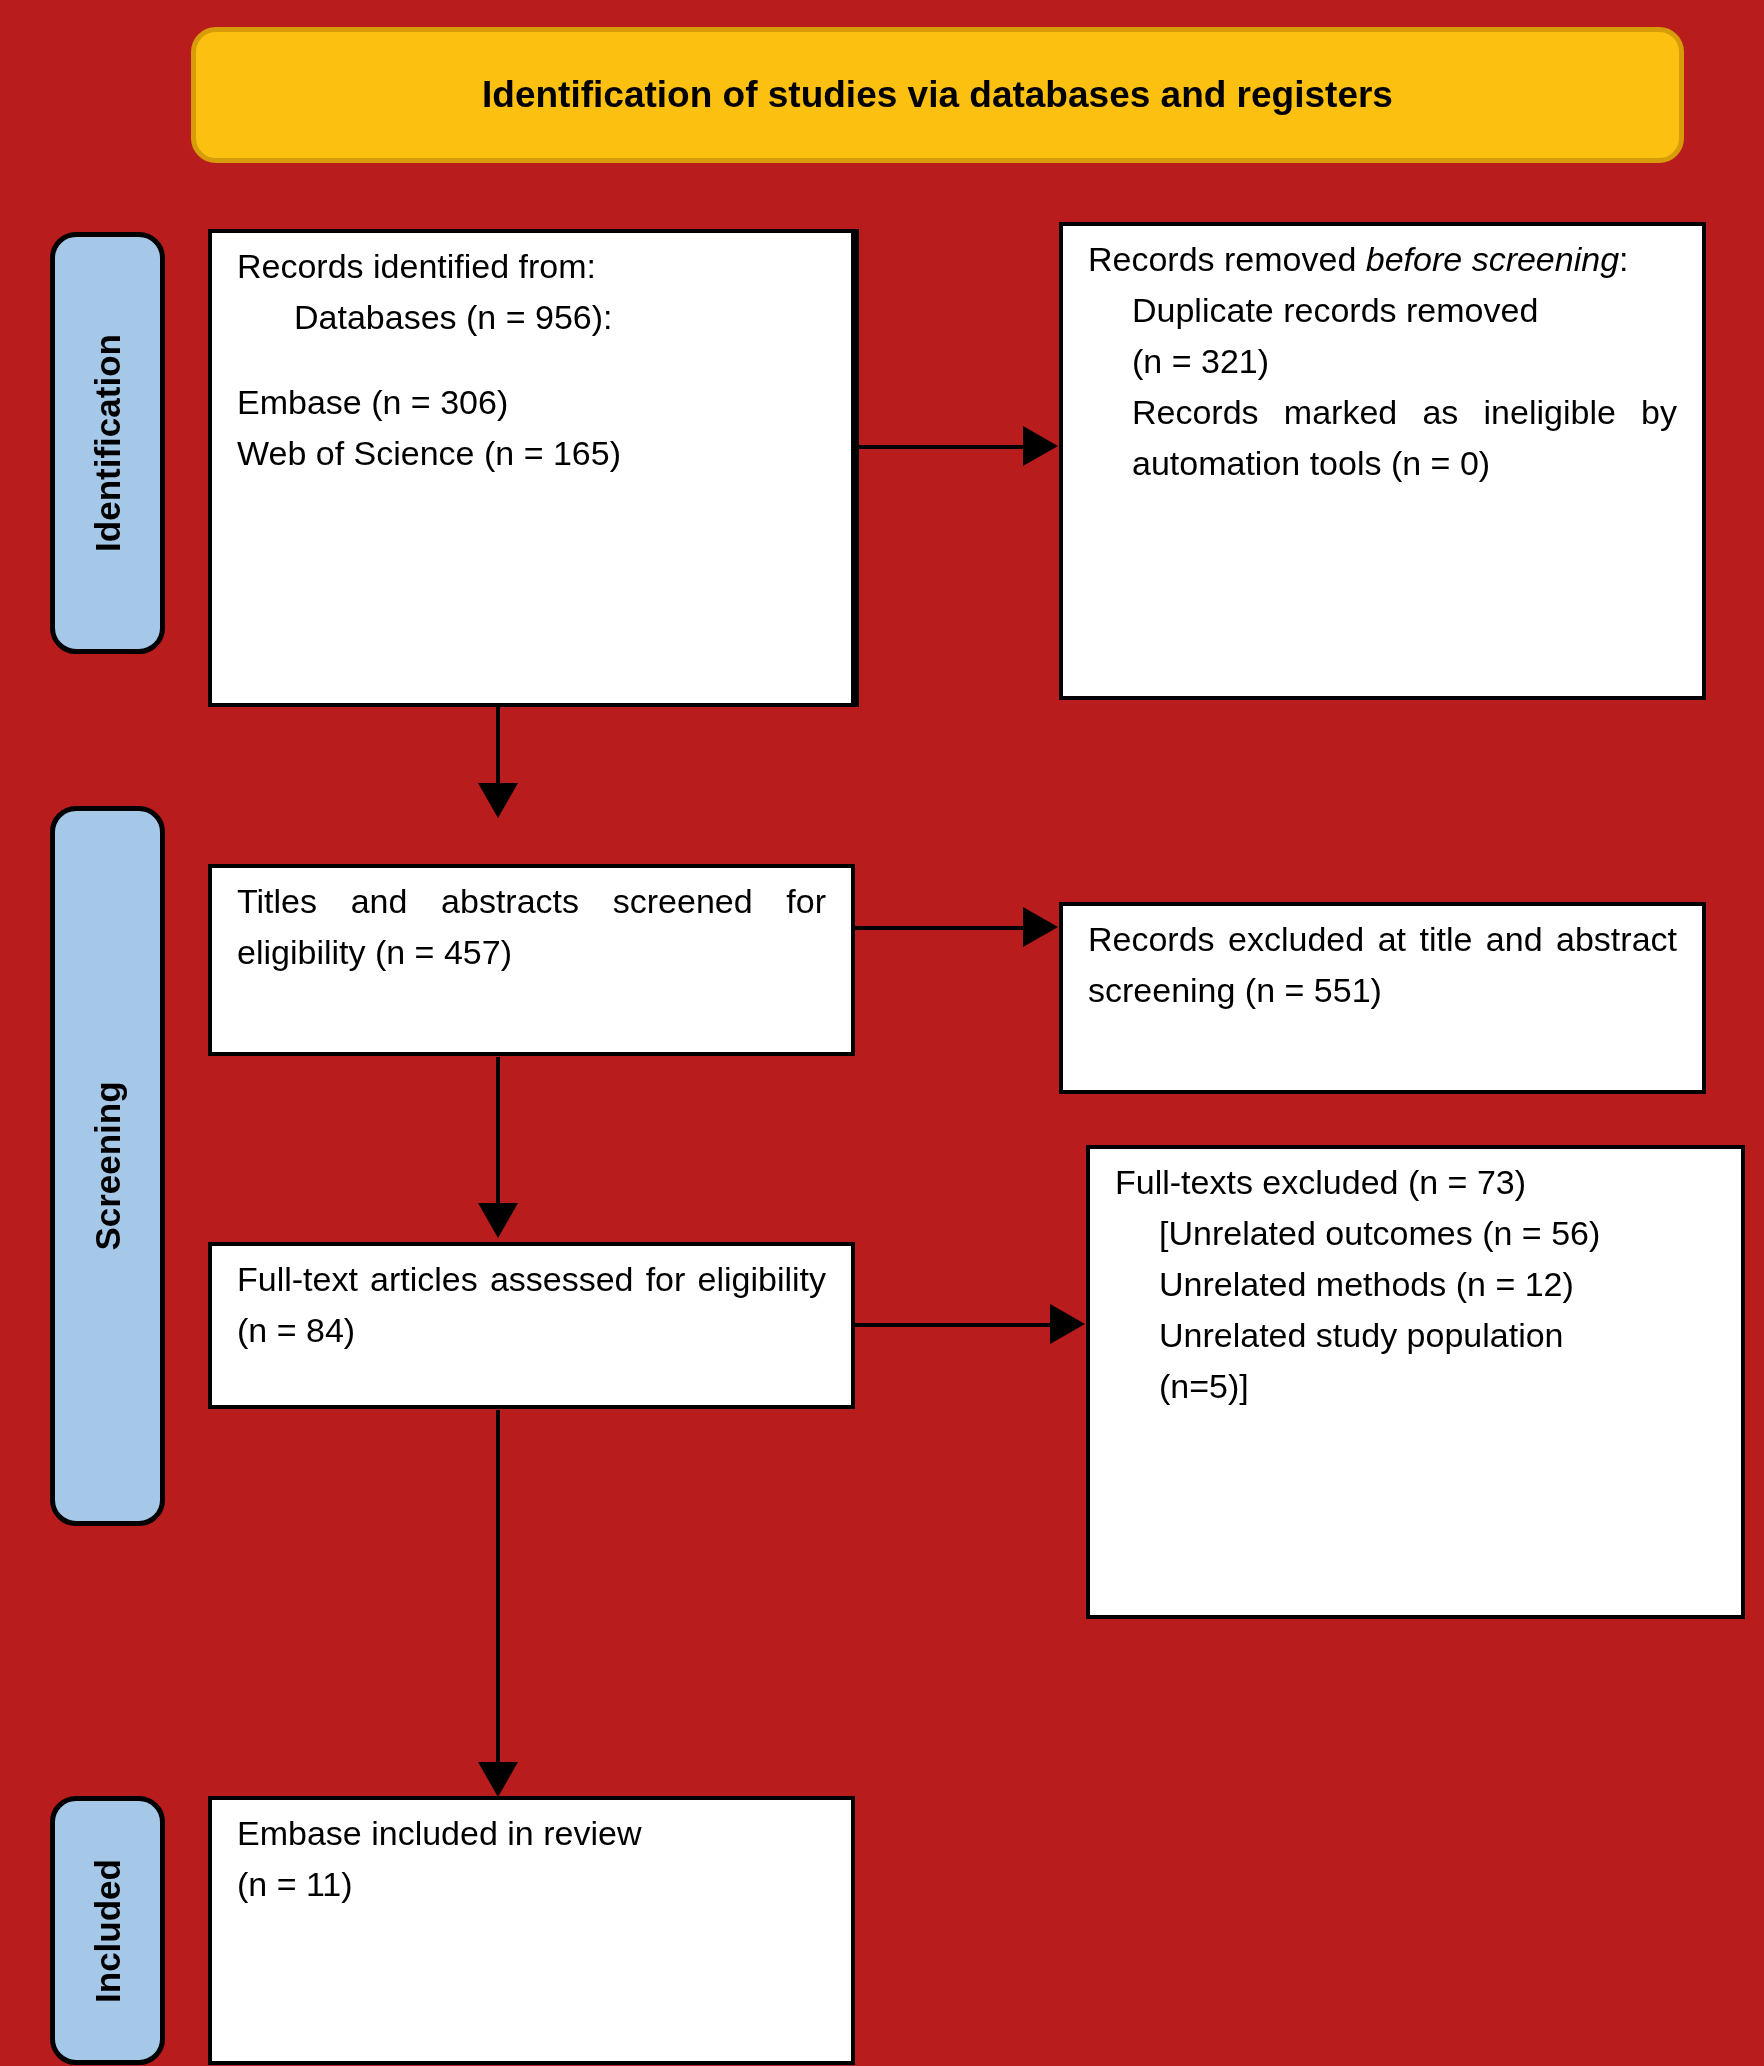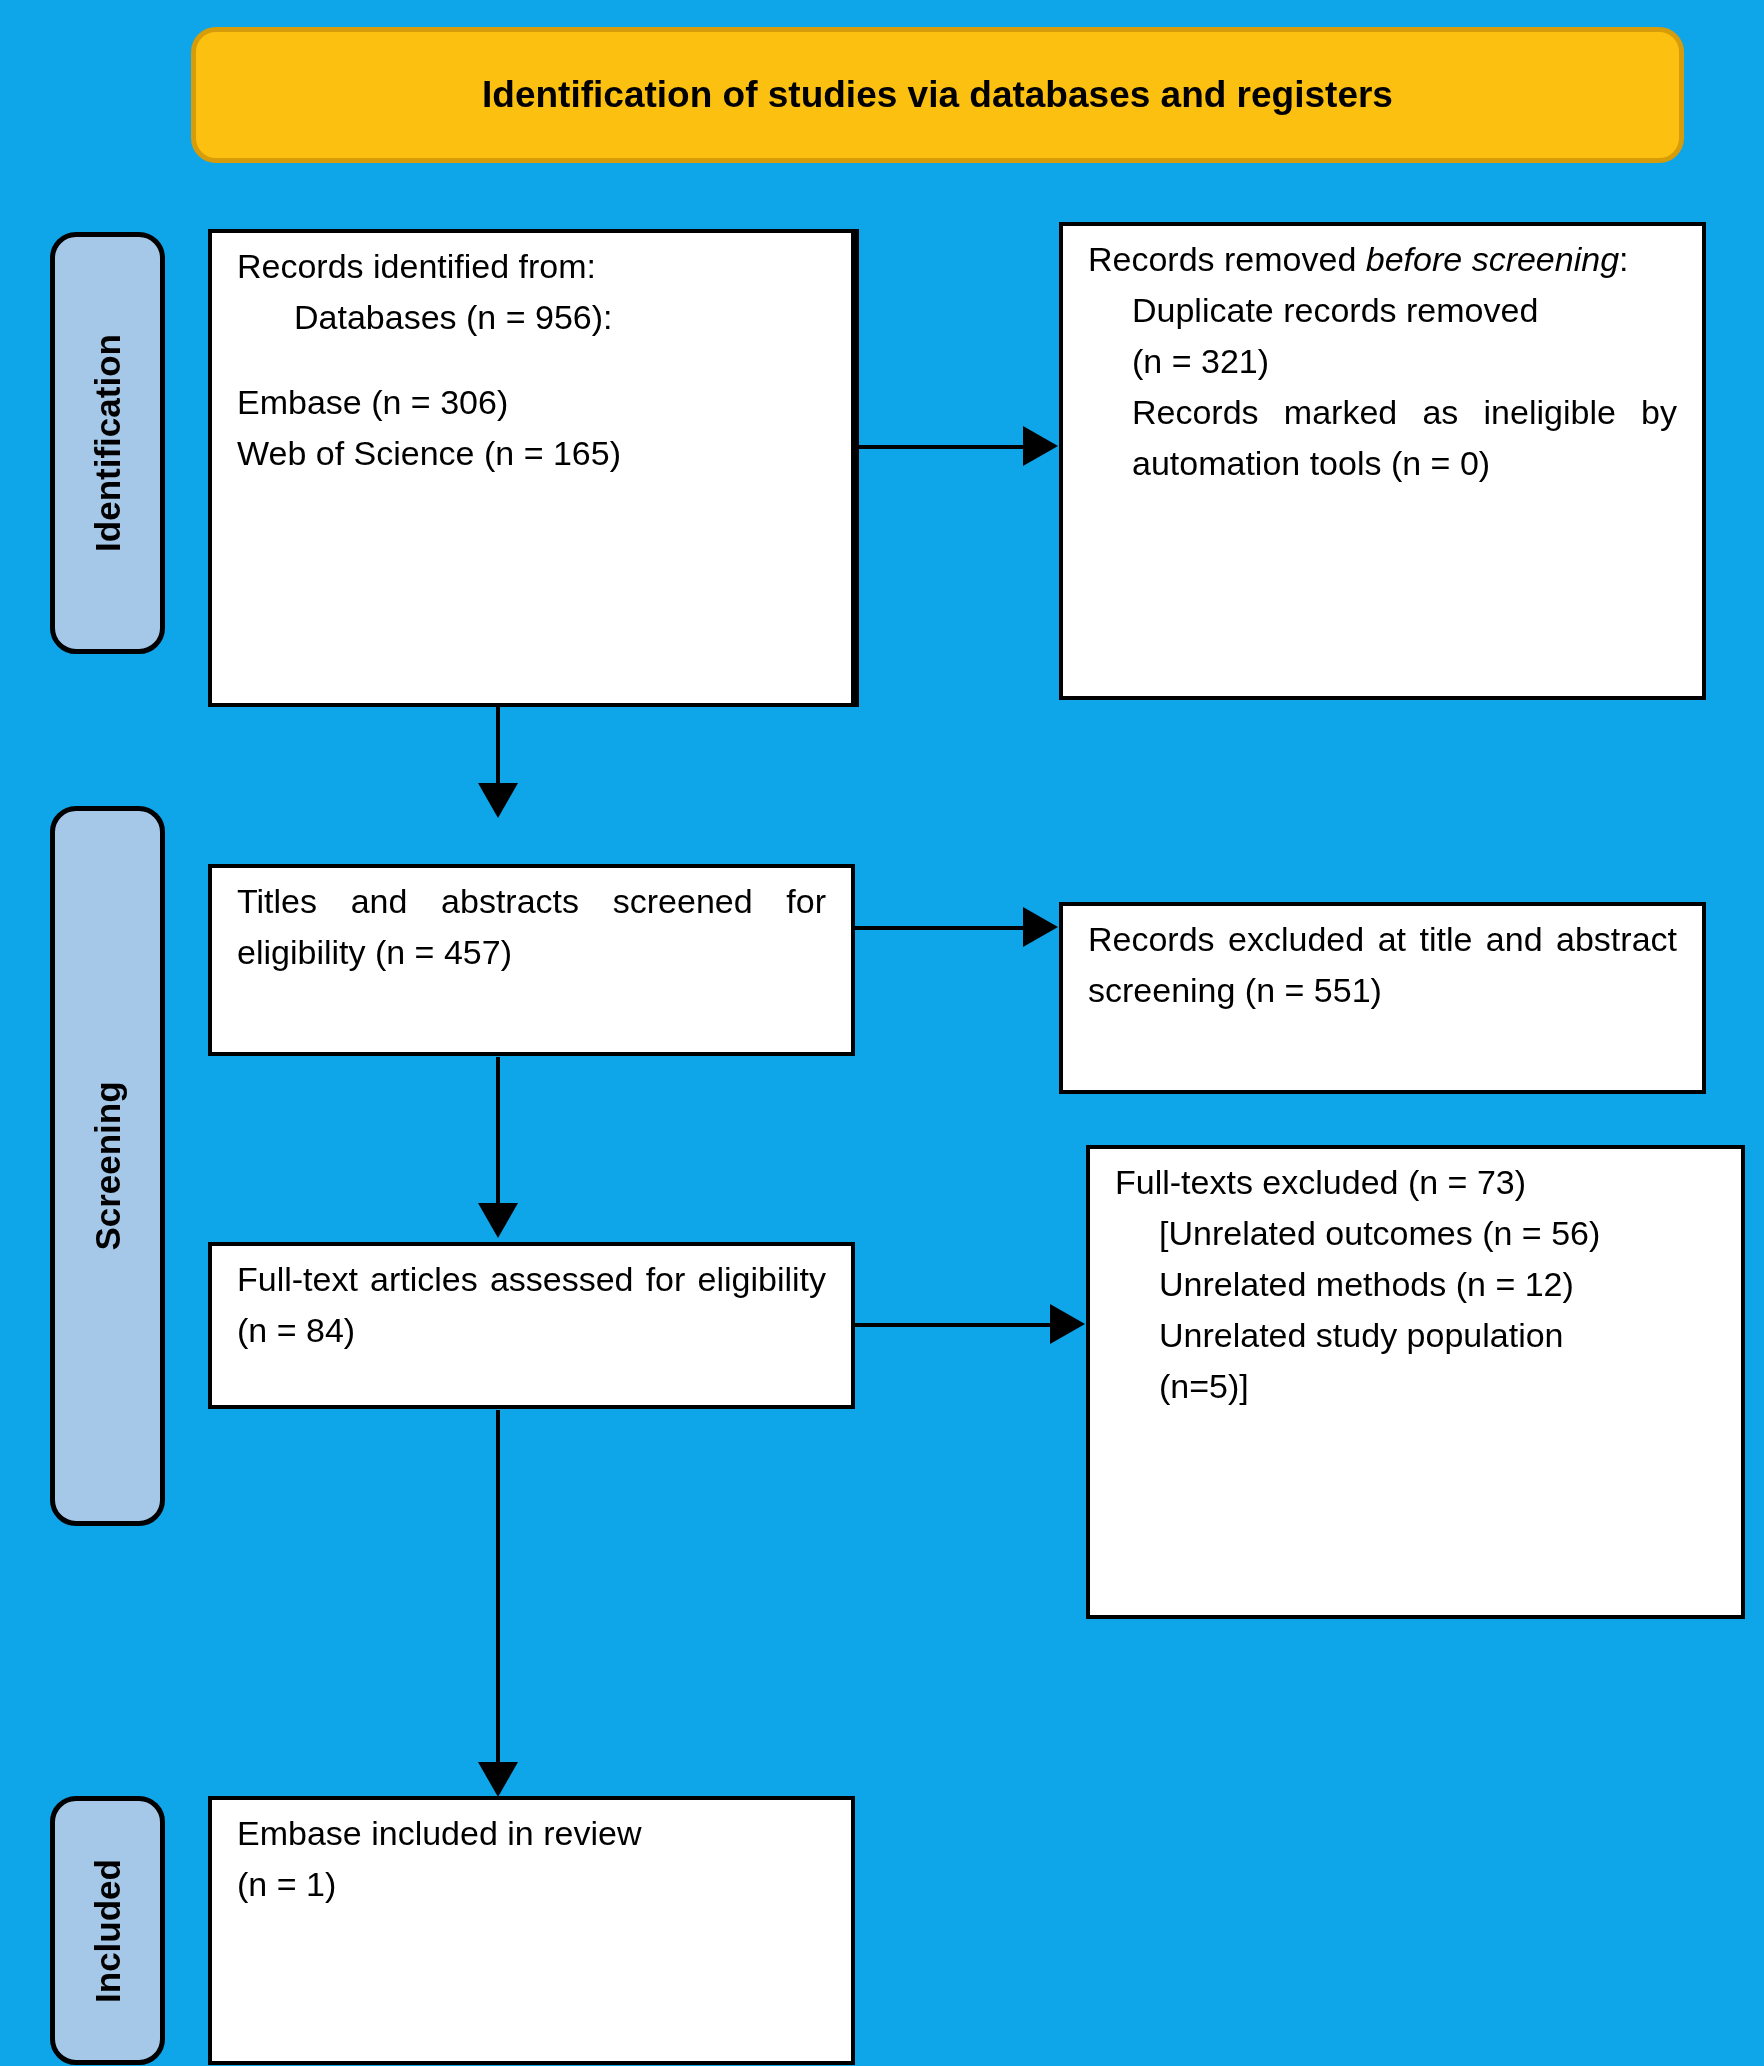--- a/index.html
+++ b/index.html
@@ -7,21 +7,21 @@
     padding: 0;
     background: #ffffff;
   }
   body {
     font-family: "Liberation Sans", sans-serif;
   }
   #canvas {
     position: relative;
     width: 1764px;
     height: 2066px;
-    background: #0ea5e9;
+    background: #b91c1c;
     overflow: hidden;
   }
 
   
   .banner {
     position: absolute;
     left: 191px;
     top: 27px;
     width: 1493px;
     height: 136px;
@@ -186,18 +186,18 @@
 
   <div class="h-line" style="left:855px; top:1323px; width:196px;"></div>
   <div class="arrow-right" style="left:1050px; top:1304px;"></div>
 
   <div class="v-line" style="left:496px; top:1410px; height:356px;"></div>
   <div class="arrow-down" style="left:478px; top:1762px;"></div>
 
   <div class="box" style="left:208px; top:1796px; width:647px; height:269px;">
     <div class="box-inner">
       <span style="display:block">Embase included in review</span>
-      <span style="display:block">(n = 1)</span>
+      <span style="display:block">(n = 11)</span>
     </div>
   </div>
 
 </div>
 
 
 </body></html>

